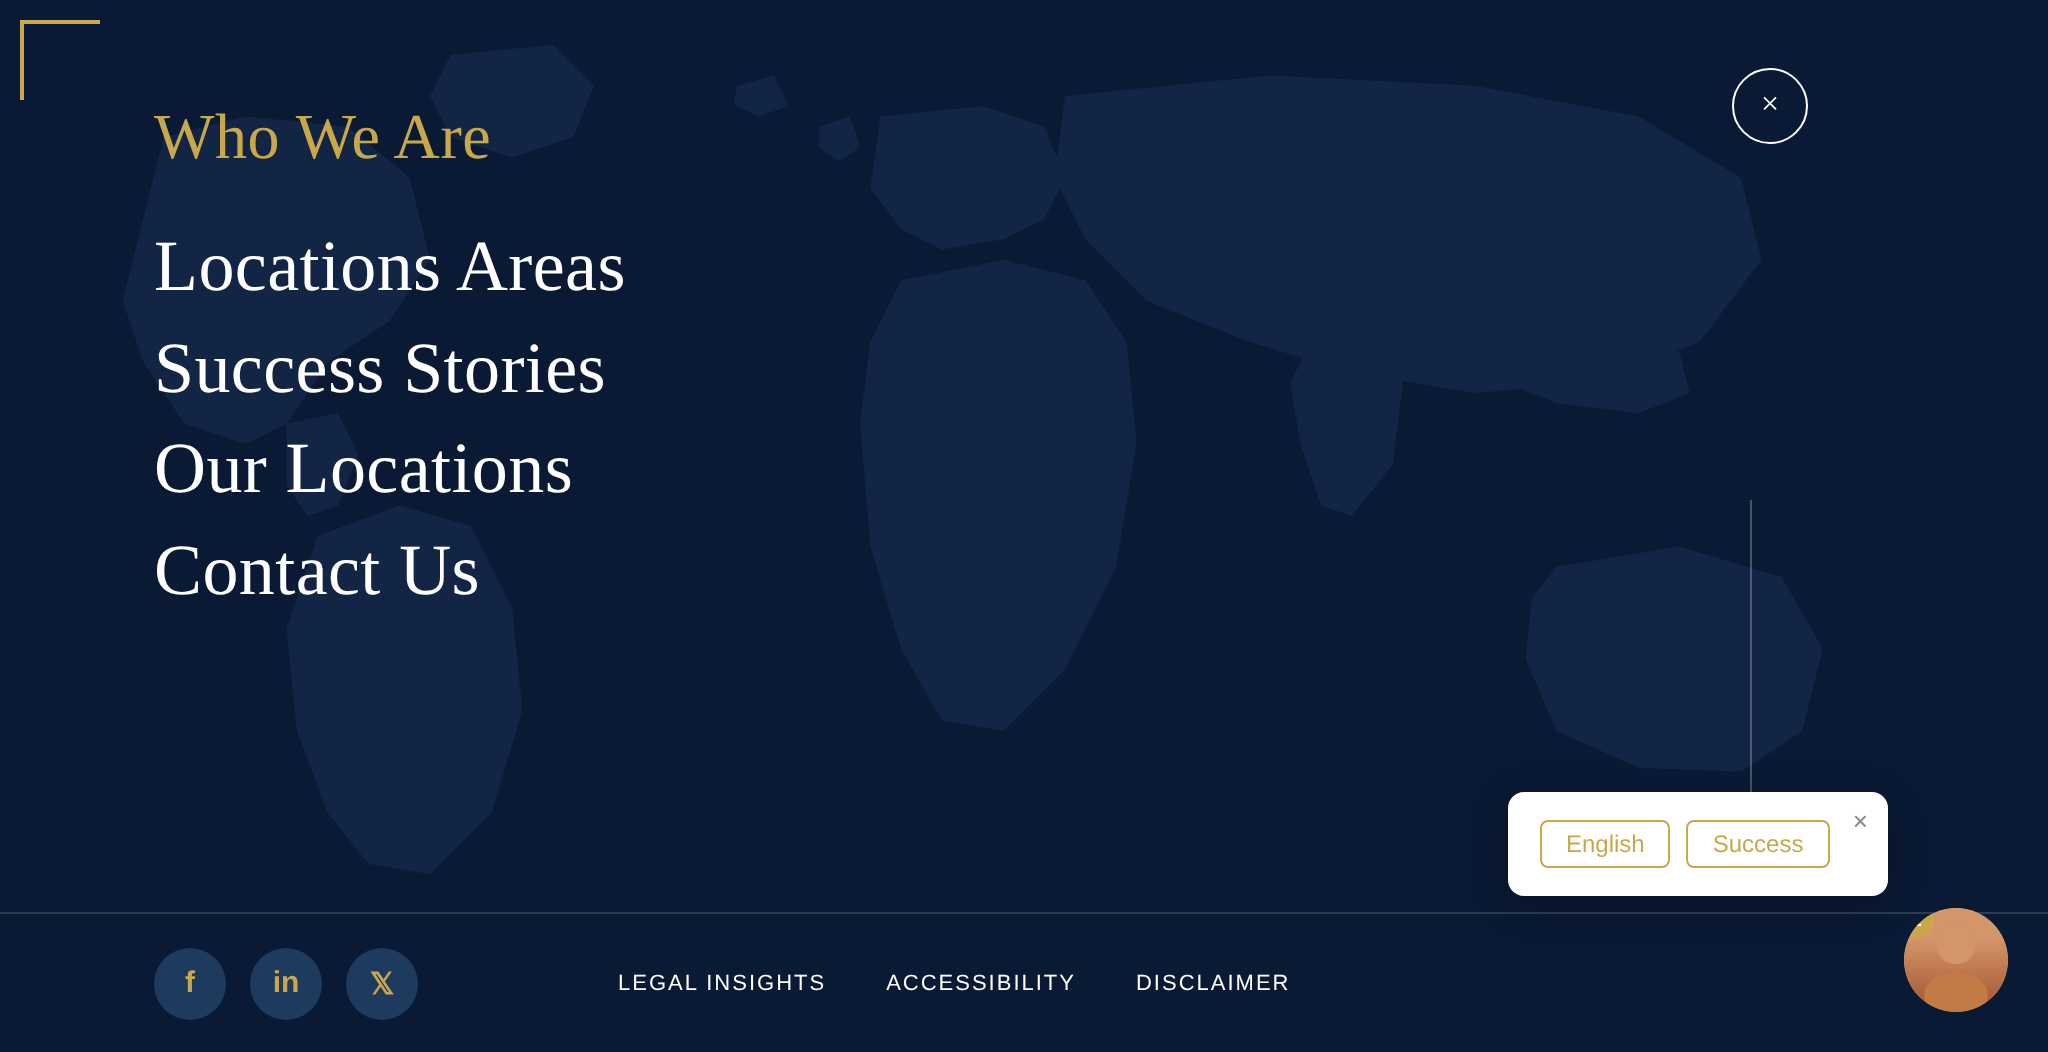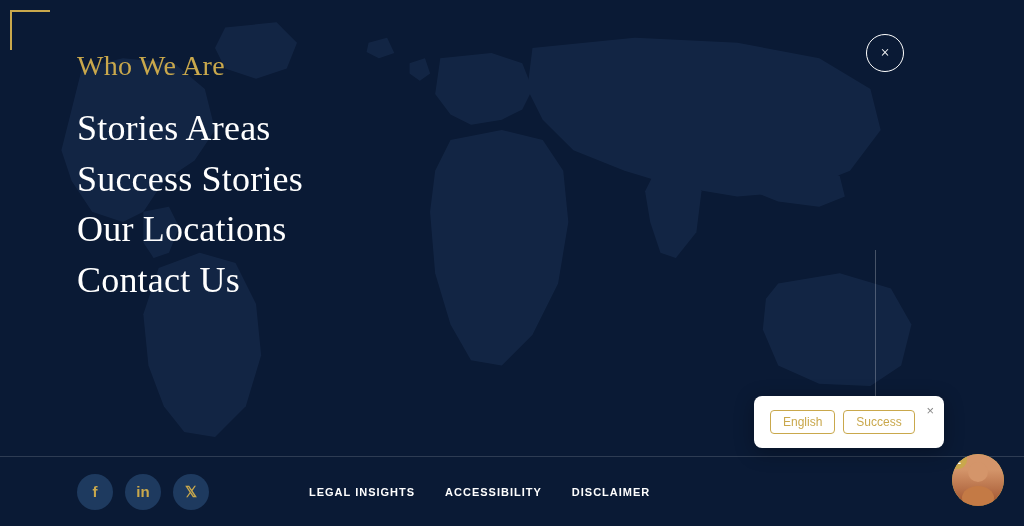--- a/index.html
+++ b/index.html
@@ -62,21 +62,21 @@
     
     .main-nav {
       position: absolute;
       top: 50px;
       left: 77px;
       z-index: 5;
     }
 
     .nav-heading {
       color: #c9a84c;
-      font-size: 28px;
+      font-size: 32px;
       font-weight: 400;
       margin-bottom: 22px;
       letter-spacing: 0.3px;
     }
 
     .nav-items {
       list-style: none;
       display: flex;
       flex-direction: column;
       gap: 2px;
@@ -133,21 +133,21 @@
       display: flex;
       gap: 30px;
       margin-left: 60px;
     }
 
     .footer-links a {
       color: #ffffff;
       text-decoration: none;
       font-family: Arial, sans-serif;
       font-size: 11px;
-      font-weight: 700;
+      font-weight: 400;
       letter-spacing: 1px;
     }
 
     
     .vertical-line {
       position: absolute;
       right: 148px;
       top: 250px;
       bottom: 80px;
       width: 1px;
@@ -293,21 +293,21 @@
 <div class="corner-bracket"></div>
 
 <div class="close-btn">
   <span>×</span>
 </div>
 
 <nav class="main-nav">
   <h2 class="nav-heading">Who We Are</h2>
   <ul class="nav-items">
     <li>
-      <a href="#">Stories Areas</a>
+      <a href="#">Locations Areas</a>
     </li>
     <li>
       <a href="#">Success Stories</a>
     </li>
     <li>
       <a href="#">Our Locations</a>
     </li>
     <li>
       <a href="#">Contact Us</a>
     </li>

